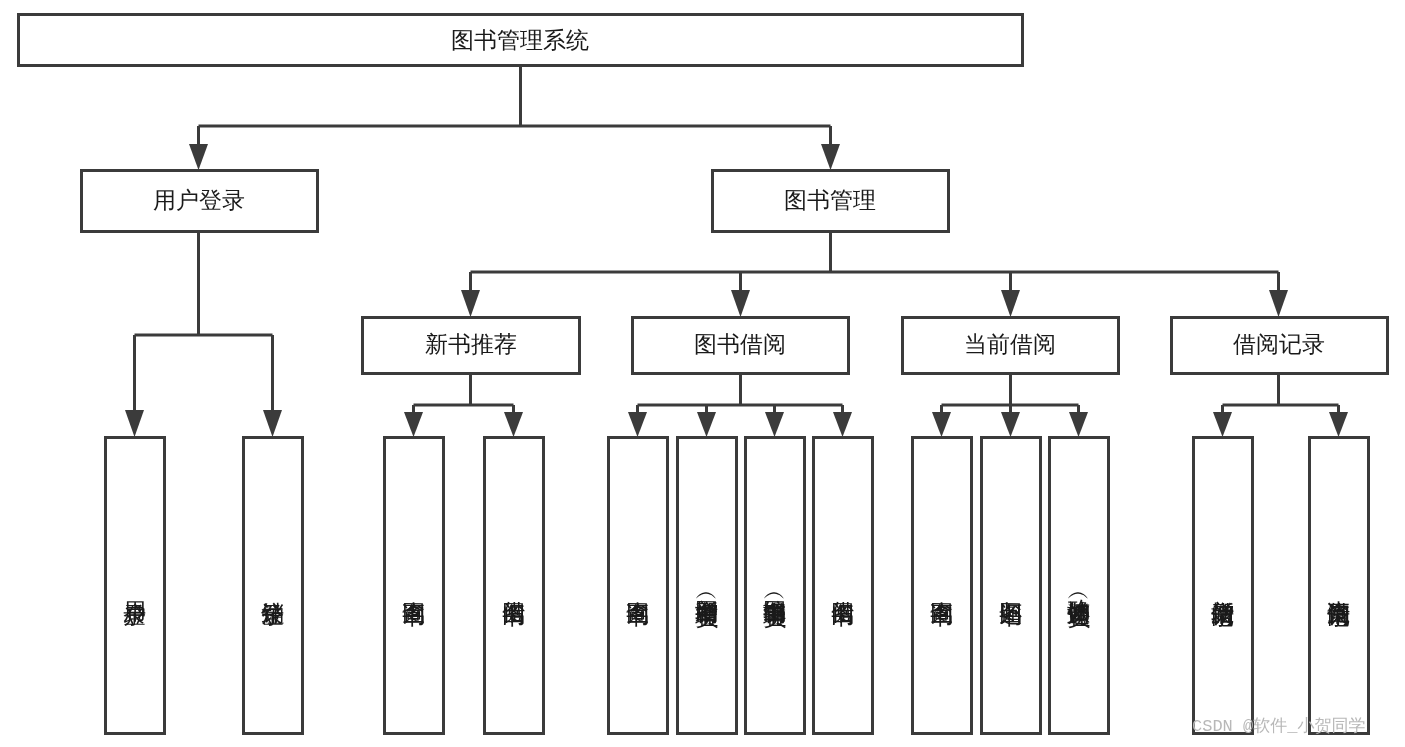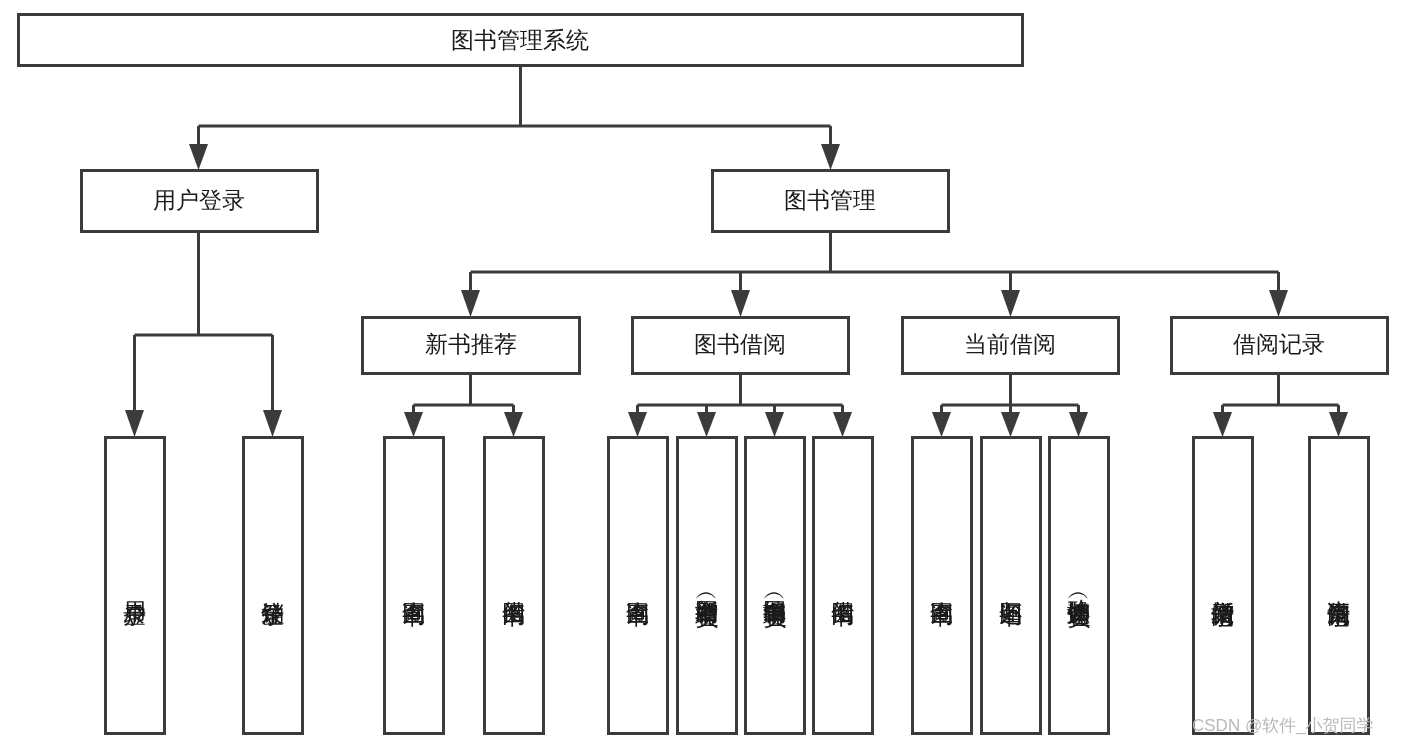--- a/index.html
+++ b/index.html
@@ -64,21 +64,21 @@
     color: #1a1a1a;
     letter-spacing: 1px;
     display: flex;
     align-items: center;
     justify-content: center;
     text-align: center;
     pointer-events: none;
   }
   .watermark {
     position: absolute;
-    font-family: Liberation Sans, sans-serif;
+    font-family: Liberation Mono, monospace;
     font-size: 17px;
     color: #b8b8b8;
     left: 1192px;
     top: 714px;
     white-space: nowrap;
   }
 </style>
 </head>
 <body>
 

